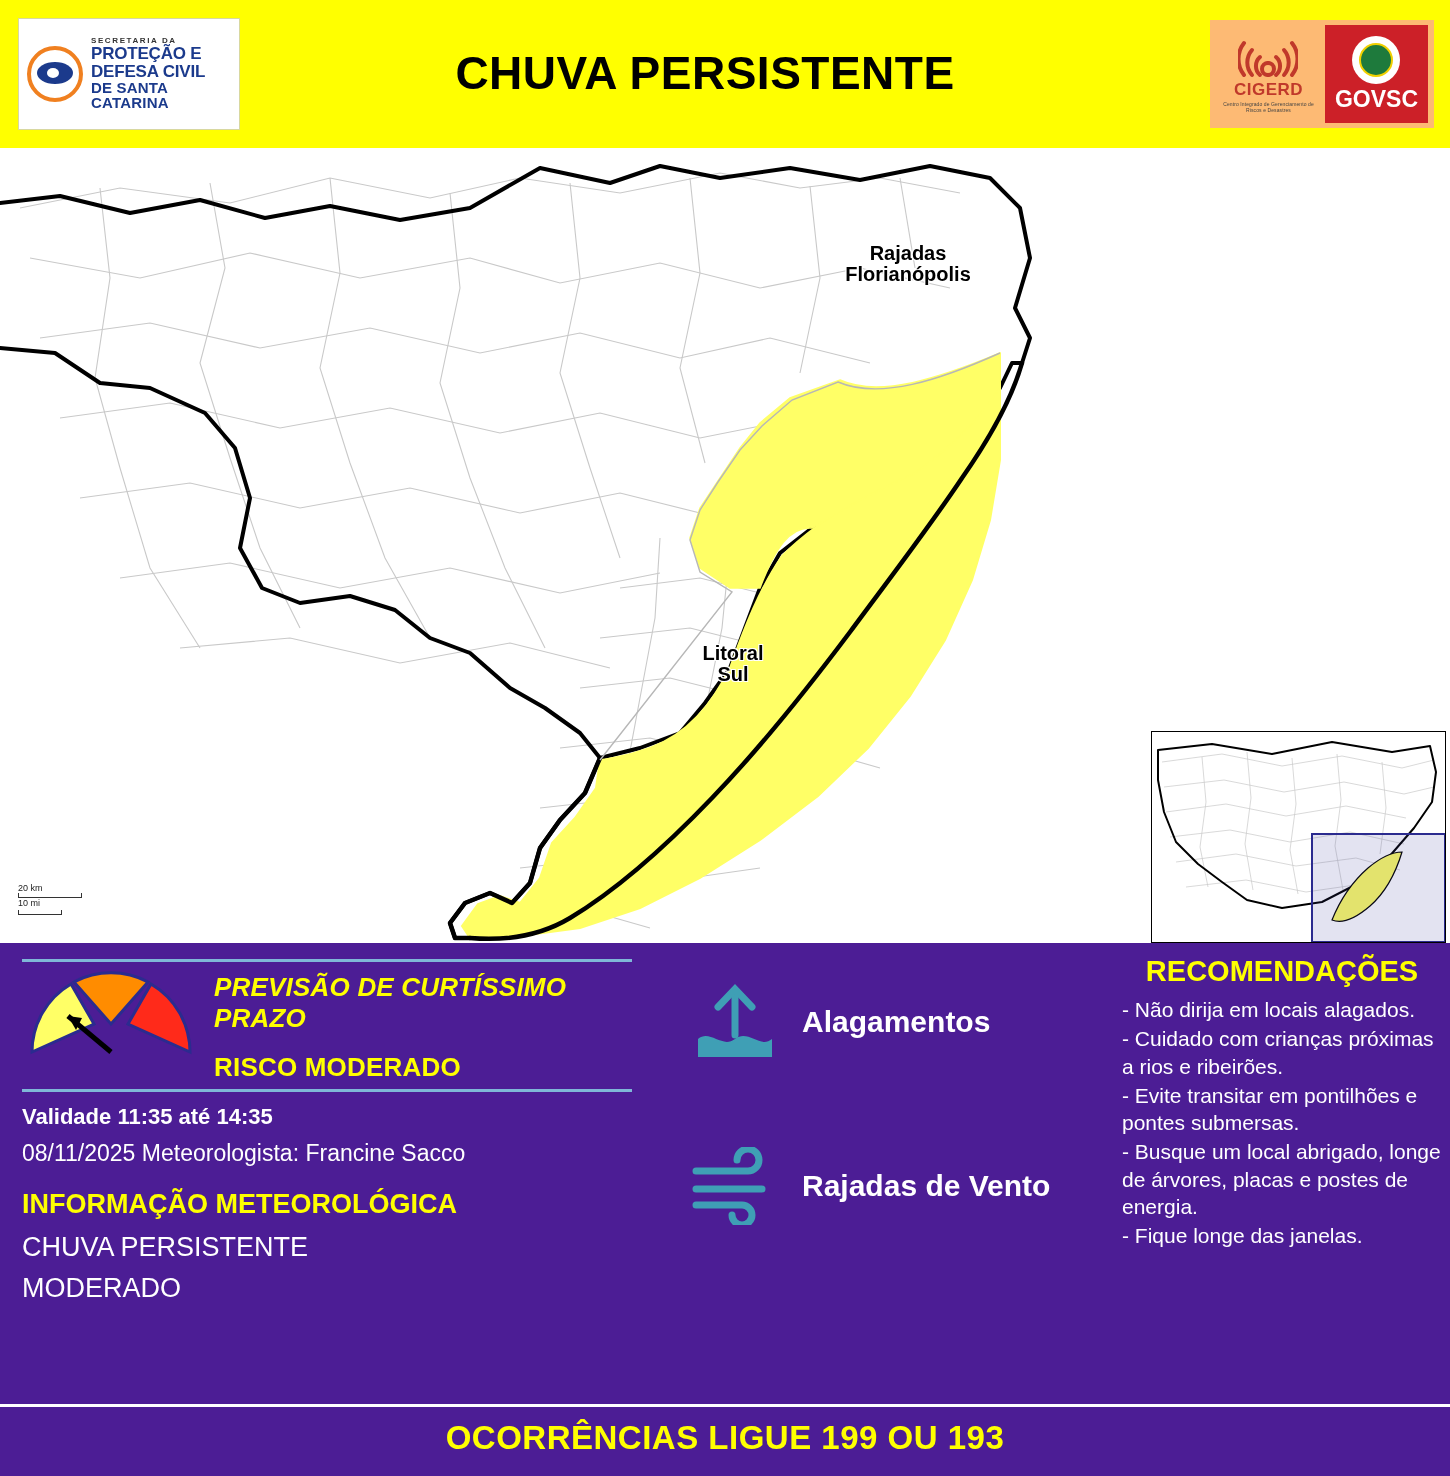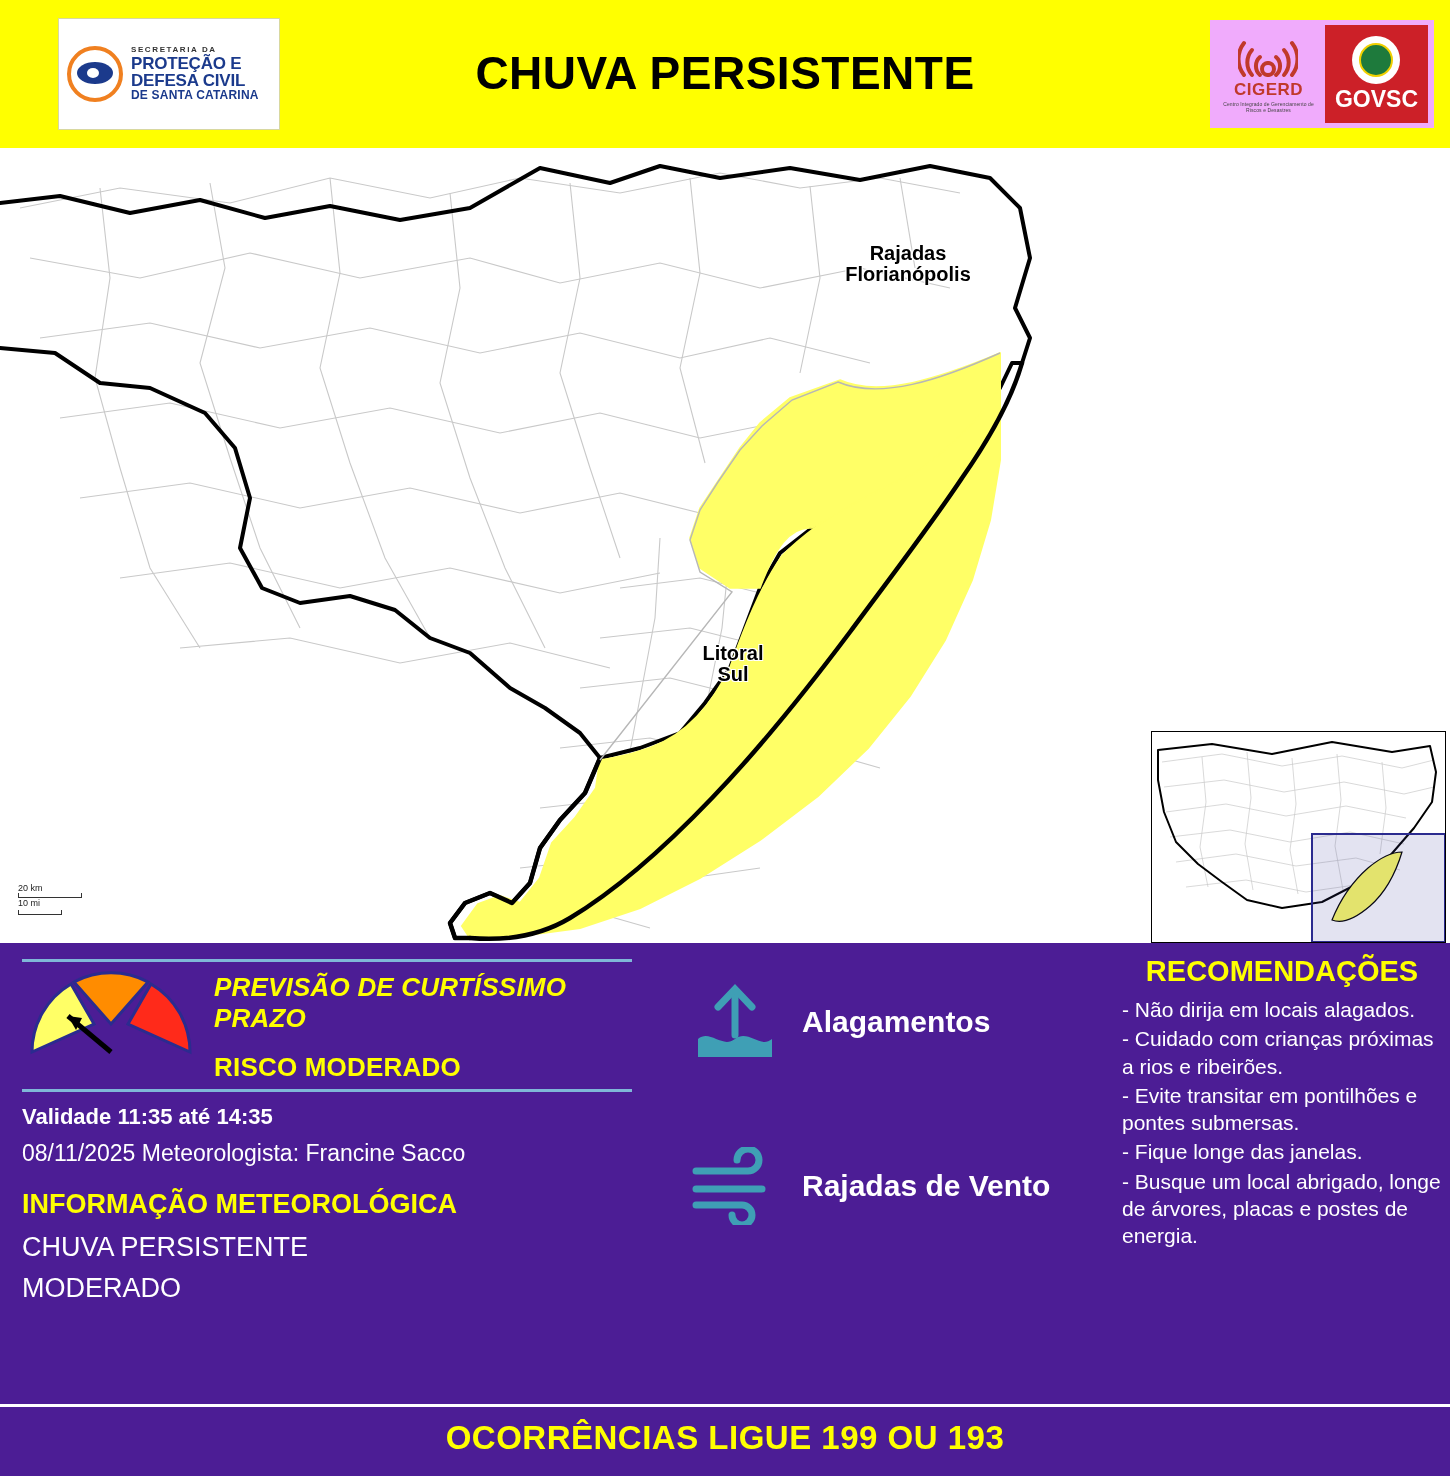--- a/index.html
+++ b/index.html
@@ -18,21 +18,20 @@
   }
 
   
   .header {
     position: absolute;
     left: 0; top: 0;
     width: 1450px; height: 148px;
     background: #ffff00;
     display: flex;
     align-items: center;
-    padding-left: 40px;
   }
   .logo-left {
     width: 222px; height: 112px;
     margin-left: 18px;
     background: #ffffff;
     border: 1px solid #d8d8a0;
     display: flex; align-items: center; gap: 8px;
     padding: 6px 8px;
   }
   .logo-left .emblem {
@@ -61,36 +60,36 @@
   .logo-left .l1 {
     font-size: 8px; letter-spacing: 1.6px; color: #333; font-weight: bold;
   }
   .logo-left .l2 {
     font-size: 17px; font-weight: bold; color: #1b3a8c; letter-spacing: -0.2px;
   }
   .logo-left .l3 {
     font-size: 17px; font-weight: bold; color: #1b3a8c; letter-spacing: -0.2px;
   }
   .logo-left .l4 {
-    font-size: 12px; font-weight: bold; color: #1b3a8c; letter-spacing: 0.2px;
+    font-size: 15px; font-weight: bold; color: #1b3a8c; letter-spacing: 0.2px;
   }
   .header-title {
     flex: 1;
     text-align: center;
     font-size: 46px;
     font-weight: bold;
     color: #000;
     line-height: 1.08;
     letter-spacing: 0.5px;
     margin-left: -40px;
   }
   .logo-right {
     width: 224px; height: 108px;
     margin-right: 16px;
-    background: #f0abfc;
+    background: #fdba74;
     display: flex; align-items: center; gap: 4px;
     padding: 4px 6px;
   }
   .cigerd { width: 106px; text-align: center; }
   .cigerd .waves {
     height: 44px;
     display: flex; align-items: center; justify-content: center;
   }
   .cigerd .c-name {
     font-size: 17px; font-weight: bold; color: #c0392b; letter-spacing: 0.5px;
@@ -443,22 +442,22 @@
         <div class="hname">Rajadas de Vento</div>
       </div>
     </div>
 
     <div class="col-right">
       <div class="rec-title">RECOMENDAÇÕES</div>
       <div class="rec-list">
         <div class="rec-item">- Não dirija em locais alagados.</div>
         <div class="rec-item">- Cuidado com crianças próximas a rios e ribeirões.</div>
         <div class="rec-item">- Evite transitar em pontilhões e pontes submersas.</div>
+        <div class="rec-item">- Busque um local abrigado, longe de árvores, placas e postes de energia.</div>
         <div class="rec-item">- Fique longe das janelas.</div>
-        <div class="rec-item">- Busque um local abrigado, longe de árvores, placas e postes de energia.</div>
       </div>
     </div>
   </div>
 
   <div class="divider-line"></div>
   <div class="footer-text">OCORRÊNCIAS LIGUE 199 OU 193</div>
 
 </div>
 
 </body></html>

